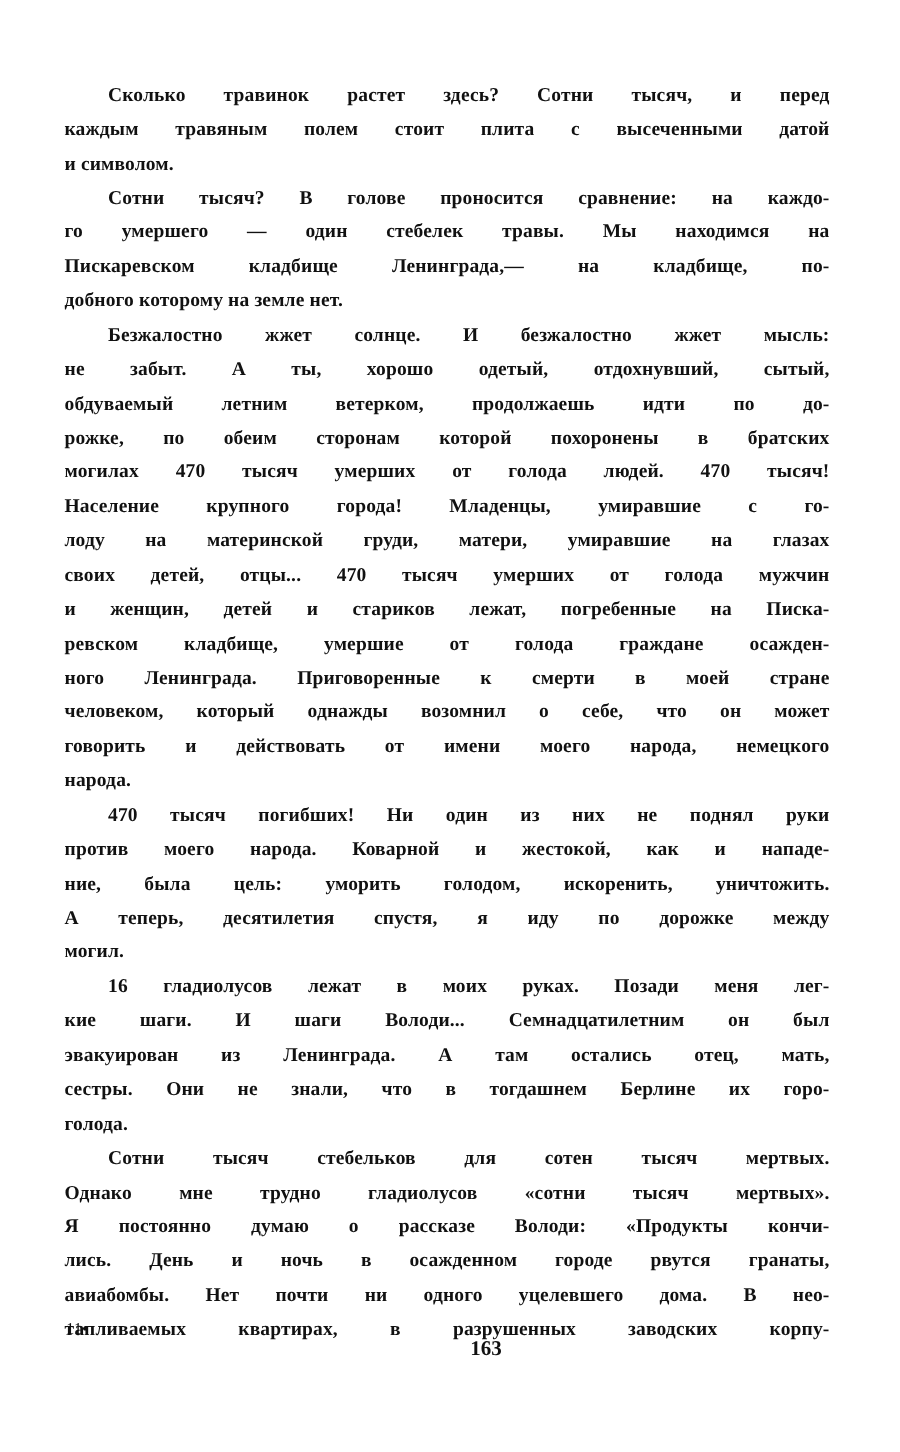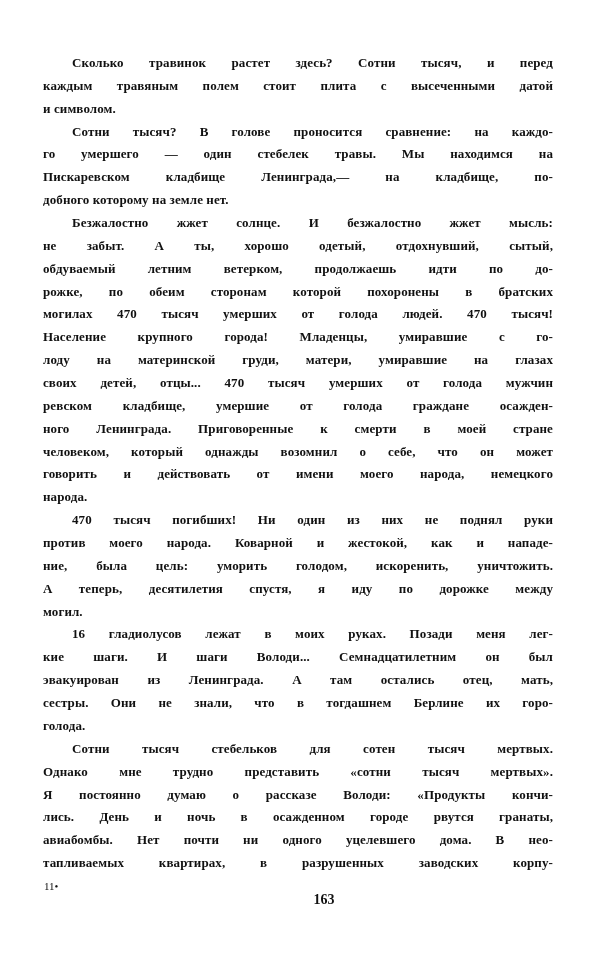--- a/index.html
+++ b/index.html
@@ -85,20 +85,21 @@
 
   <div class="para">
     <span class="line indent" style="white-space: normal; font-family: Liberation Serif, serif;">Безжалостно жжет солнце. И безжалостно жжет мысль:</span>
     <span class="line" style="white-space: normal;">не забыт. А ты, хорошо одетый, отдохнувший, сытый,</span>
     <span class="line" style="white-space: normal;">обдуваемый летним ветерком, продолжаешь идти по до-</span>
     <span class="line" style="white-space: normal;">рожке, по обеим сторонам которой похоронены в братских</span>
     <span class="line" style="white-space: normal;">могилах 470 тысяч умерших от голода людей. 470 тысяч!</span>
     <span class="line" style="white-space: normal;">Население крупного города! Младенцы, умиравшие с го-</span>
     <span class="line" style="white-space: normal;">лоду на материнской груди, матери, умиравшие на глазах</span>
     <span class="line" style="white-space: normal;">своих детей, отцы... 470 тысяч умерших от голода мужчин</span>
+    <span class="line" style="white-space: normal;">и женщин, детей и стариков лежат, погребенные на Писка-</span>
     <span class="line" style="white-space: normal;">ревском кладбище, умершие от голода граждане осажден-</span>
     <span class="line" style="white-space: normal;">ного Ленинграда. Приговоренные к смерти в моей стране</span>
     <span class="line" style="white-space: normal;">человеком, который однажды возомнил о себе, что он может</span>
     <span class="line" style="white-space: normal;">говорить и действовать от имени моего народа, немецкого</span>
     <span class="line last">народа.</span>
   </div>
 
   <div class="para">
     <span class="line indent" style="white-space: normal;">470 тысяч погибших! Ни один из них не поднял руки</span>
     <span class="line" style="white-space: normal; font-family: Liberation Serif, serif;">против моего народа. Коварной и жестокой, как и нападе-</span>
@@ -110,21 +111,21 @@
   <div class="para">
     <span class="line indent" style="white-space: normal;">16 гладиолусов лежат в моих руках. Позади меня лег-</span>
     <span class="line" style="white-space: normal;">кие шаги. И шаги Володи... Семнадцатилетним он был</span>
     <span class="line" style="white-space: normal;">эвакуирован из Ленинграда. А там остались отец, мать,</span>
     <span class="line" style="white-space: normal;">сестры. Они не знали, что в тогдашнем Берлине их горо-</span>
     <span class="line last">голода.</span>
   </div>
 
   <div class="para">
     <span class="line indent" style="white-space: normal;">Сотни тысяч стебельков для сотен тысяч мертвых.</span>
-    <span class="line" style="white-space: normal;">Однако мне трудно представить «сотни тысяч мертвых».</span>
+    <span class="line" style="white-space: normal;">Однако мне трудно гладиолусов «сотни тысяч мертвых».</span>
     <span class="line" style="white-space: normal;">Я постоянно думаю о рассказе Володи: «Продукты кончи-</span>
     <span class="line" style="white-space: normal;">лись. День и ночь в осажденном городе рвутся гранаты,</span>
     <span class="line" style="white-space: normal;">авиабомбы. Нет почти ни одного уцелевшего дома. В нео-</span>
     <span class="line" style="white-space: normal;">тапливаемых квартирах, в разрушенных заводских корпу-</span>
   </div>
 
 </div>
 
 <div class="signature">11•</div>
 <div class="page-number">163</div>

